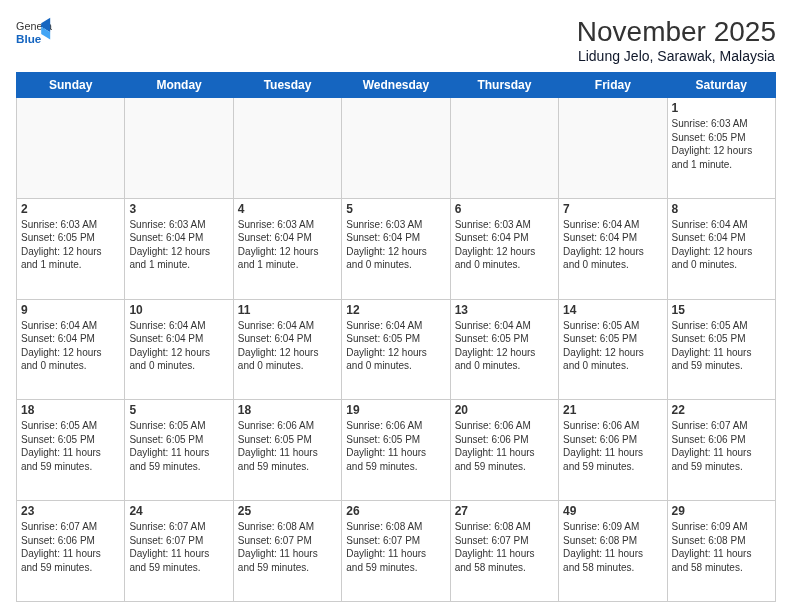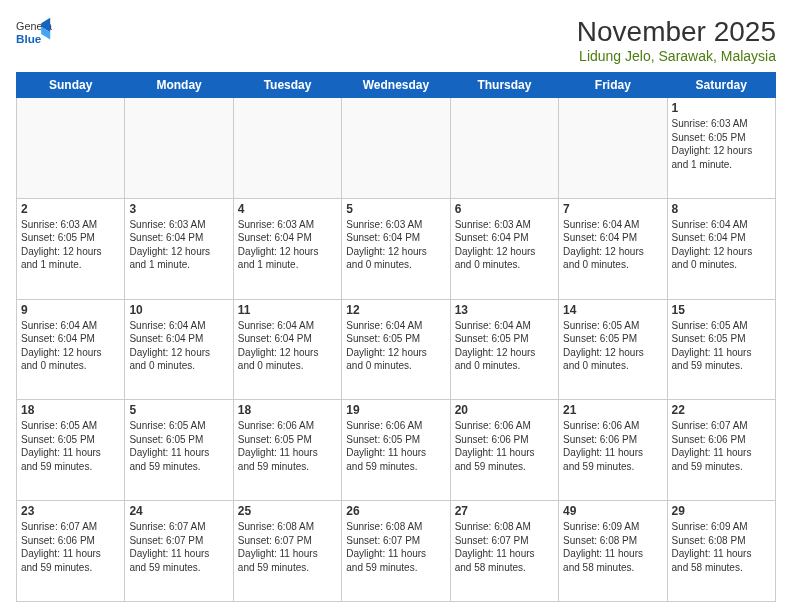--- a/index.html
+++ b/index.html
@@ -26,30 +26,30 @@
     .logo {
       display: flex;
       align-items: center;
       gap: 4px;
     }
     .logo-icon {
       width: 36px;
       height: 36px;
     }
     .title-section {
-      text-align: right;
+      text-align: center;
     }
     .month-title {
       font-size: 28px;
       color: #333;
       font-weight: normal;
     }
     .location {
       font-size: 14px;
-      color: #4d7c0f;
+      color: #0f172a;
     }
     table {
       width: 100%;
       border-collapse: collapse;
       flex: 1;
       padding-left: 42px;
     }
     .day-header {
       background: #1565c0;
       color: #fff;

